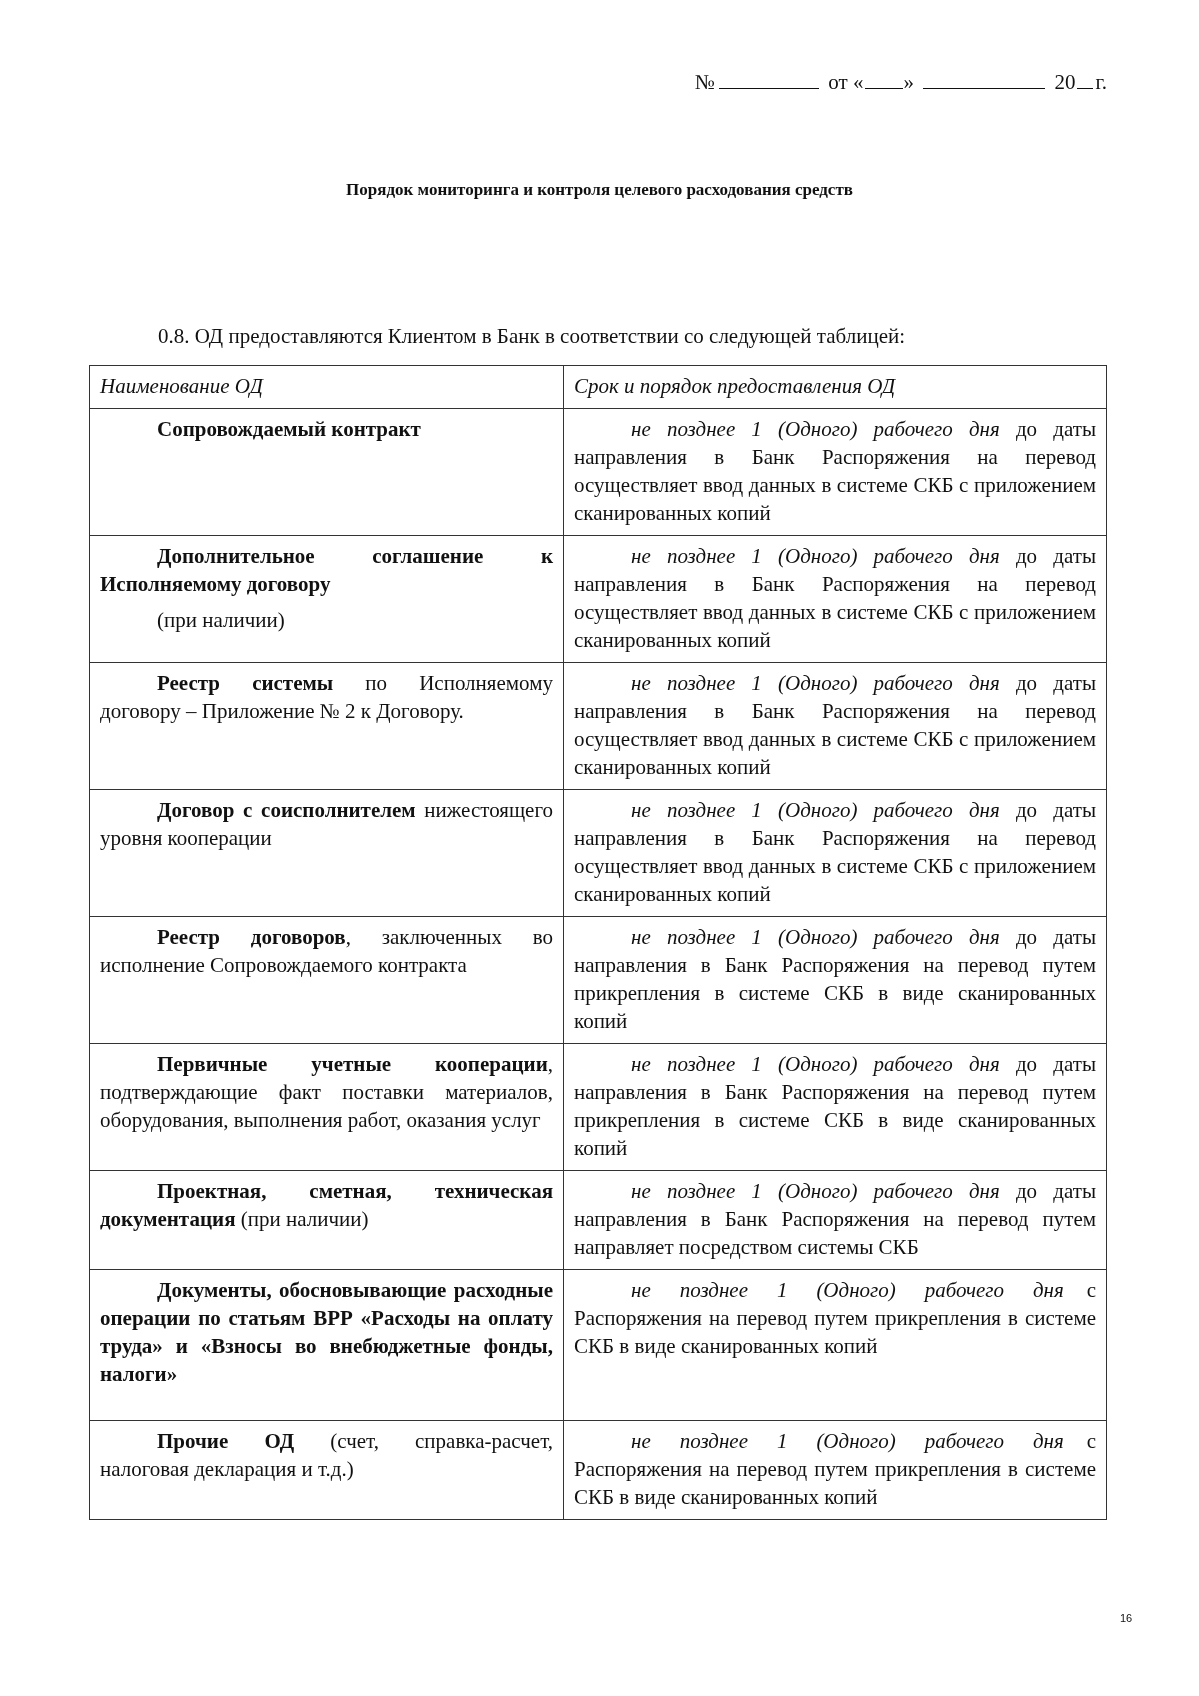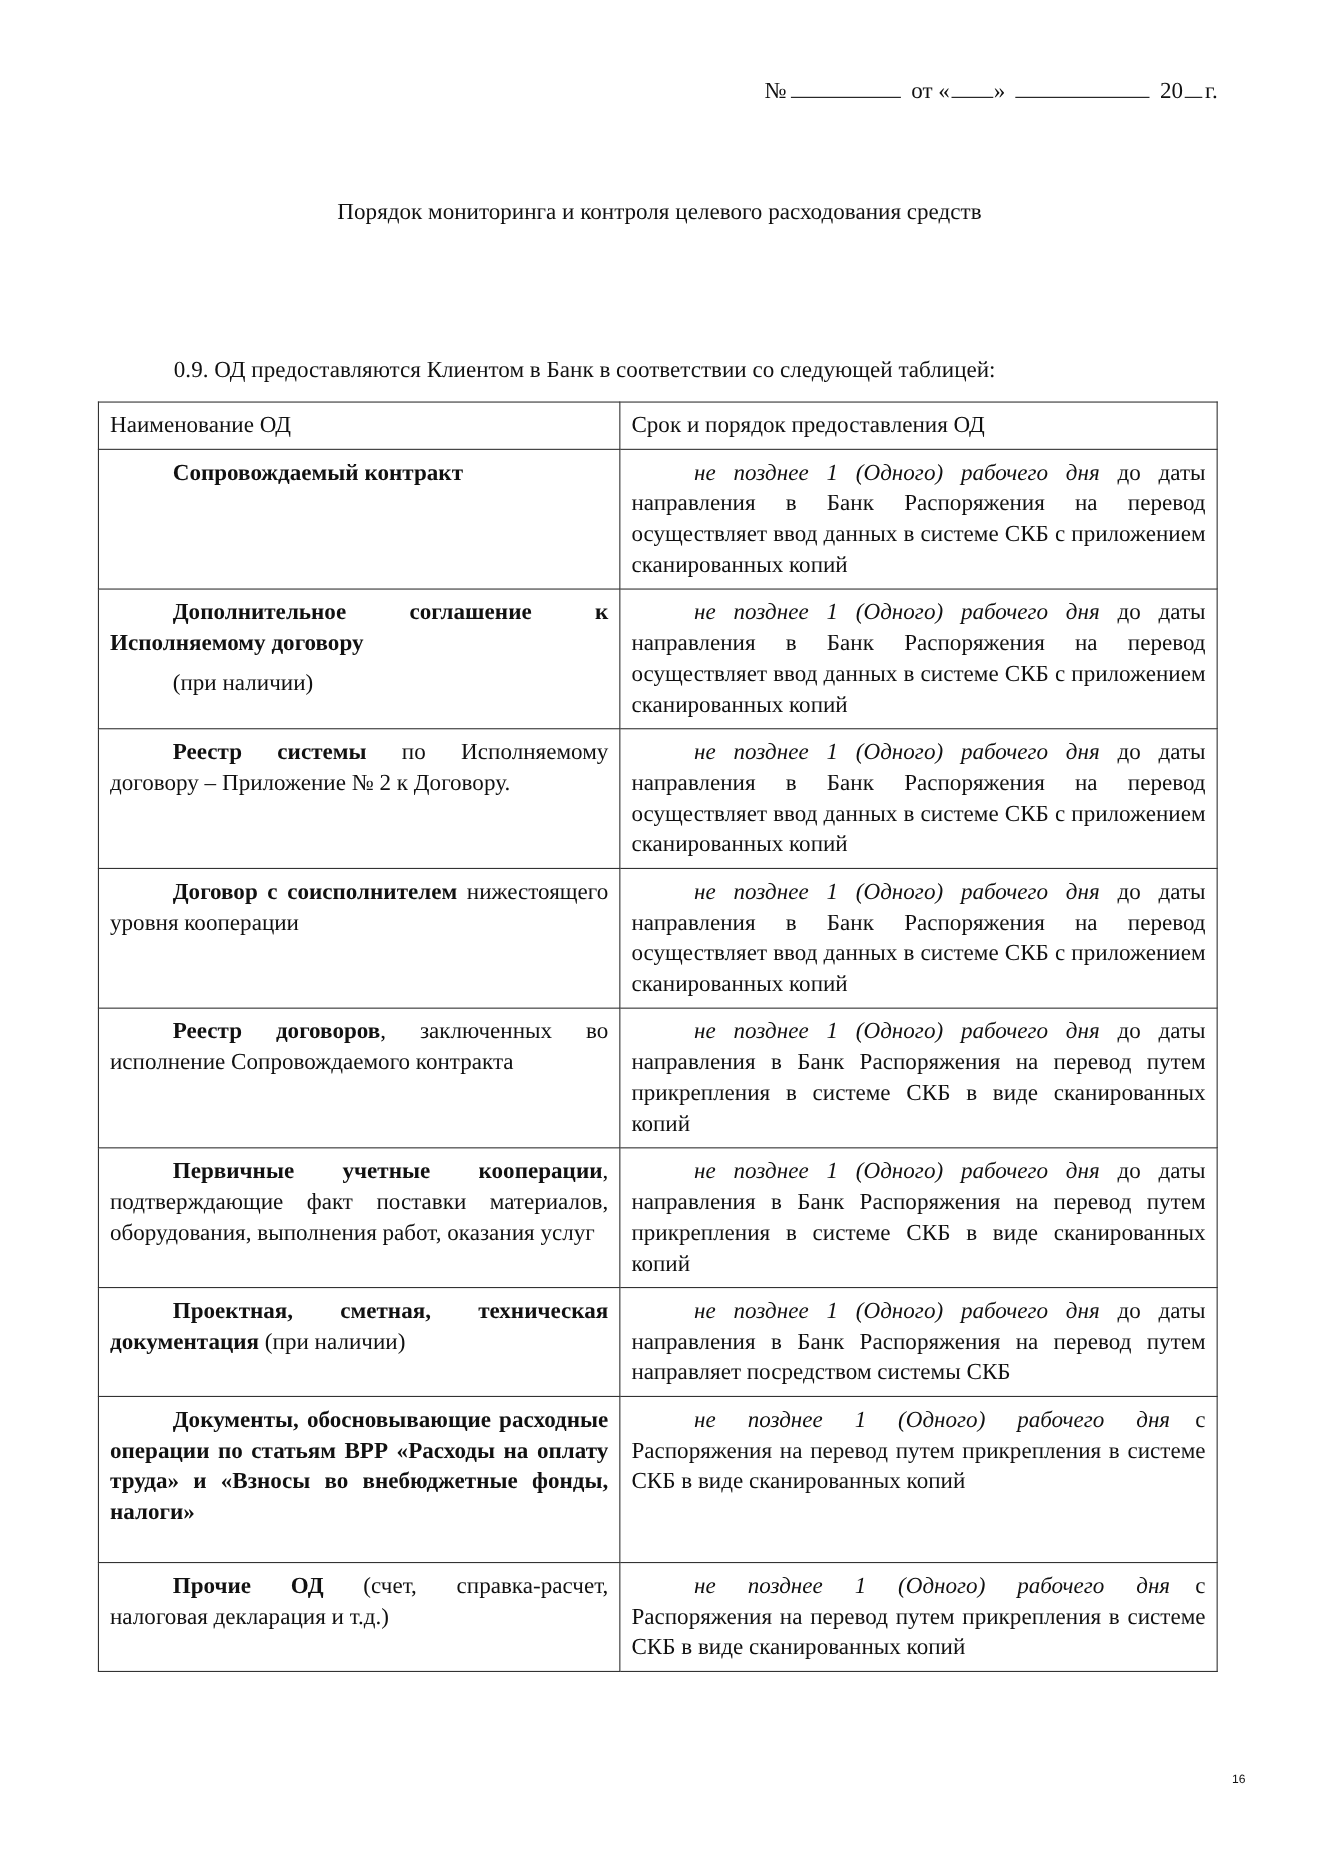--- a/index.html
+++ b/index.html
@@ -8,33 +8,33 @@
   .page { position: absolute; left: 0; top: 0; width: 1171px; height: 1696px; }
 
   .doc-ref { position: absolute; top: 70px; right: 64px; font-size: 21px; white-space: nowrap; }
   .doc-ref .blank { display: inline-block; border-bottom: 1.5px solid #111; height: 18px; vertical-align: baseline; margin: 0 4px; }
   .b-num { width: 100px; }
   .b-day { width: 38px; margin: 0 1px !important; }
   .b-month { width: 122px; }
   .b-year { width: 16px; margin: 0 3px 0 1px !important; }
 
   .title { position: absolute; top: 180px; left: 0; width: 1199px; text-align: center;
-           font-weight: normal; font-size: 21px; }
+           font-weight: bold; font-size: 17px; }
 
   .section-heading { position: absolute; top: 258px; left: 100px; width: 1031px;
            font-weight: bold; font-size: 22px; line-height: 30px; text-align: justify;
            text-indent: 58px; text-transform: none; letter-spacing: 0.3px; }
 
   .intro { position: absolute; top: 324px; left: 158px; font-size: 21px; }
 
   table.od-table { position: absolute; top: 365px; left: 89px; width: 1018px;
            border-collapse: collapse; font-size: 21px; line-height: 28px; }
   table.od-table td, table.od-table th { border: 1.5px solid #333; vertical-align: top;
            padding: 6px 10px 8px 10px; text-align: justify; }
-  table.od-table th { font-weight: normal; height: 26px; }
+  table.od-table th { font-weight: normal; font-style: italic; height: 26px; }
   th.col-name { width: 453px; text-align: left; padding-left: 68px; }
   th.col-term { text-align: center; font-weight: bold; }
   td.name { width: 453px; }
   td .indent { display: inline-block; width: 57px; }
   .b { font-weight: bold; }
   .i { font-style: italic; }
   .note { display: block; margin-top: 8px; padding-left: 57px; }
   .spaced { word-spacing: 6px; }
 
   .page-number { position: absolute; top: 1612px; left: 1120px; font-size: 11px; font-family: "Liberation Sans", sans-serif; }
@@ -47,21 +47,21 @@
   <div class="doc-ref">
     <span>№</span><span class="blank b-num"></span>
     <span>от «</span><span class="blank b-day"></span><span>»</span>
     <span class="blank b-month"></span>
     <span>20</span><span class="blank b-year"></span><span>г.</span>
   </div>
 
   <div class="title">Порядок мониторинга и контроля целевого расходования средств</div>
 
 
-  <div class="intro">0.9. ОД предоставляются Клиентом в Банк в соответствии со следующей таблицей:</div>
+  <div class="intro">0.8. ОД предоставляются Клиентом в Банк в соответствии со следующей таблицей:</div>
 
   <table class="od-table">
     <thead>
       <tr>
         <th class="col-name">Наименование ОД</th>
         <th class="col-term">Срок и порядок предоставления ОД</th>
       </tr>
     </thead>
     <tbody id="table-body">
   <tr style="height: 114px;">

